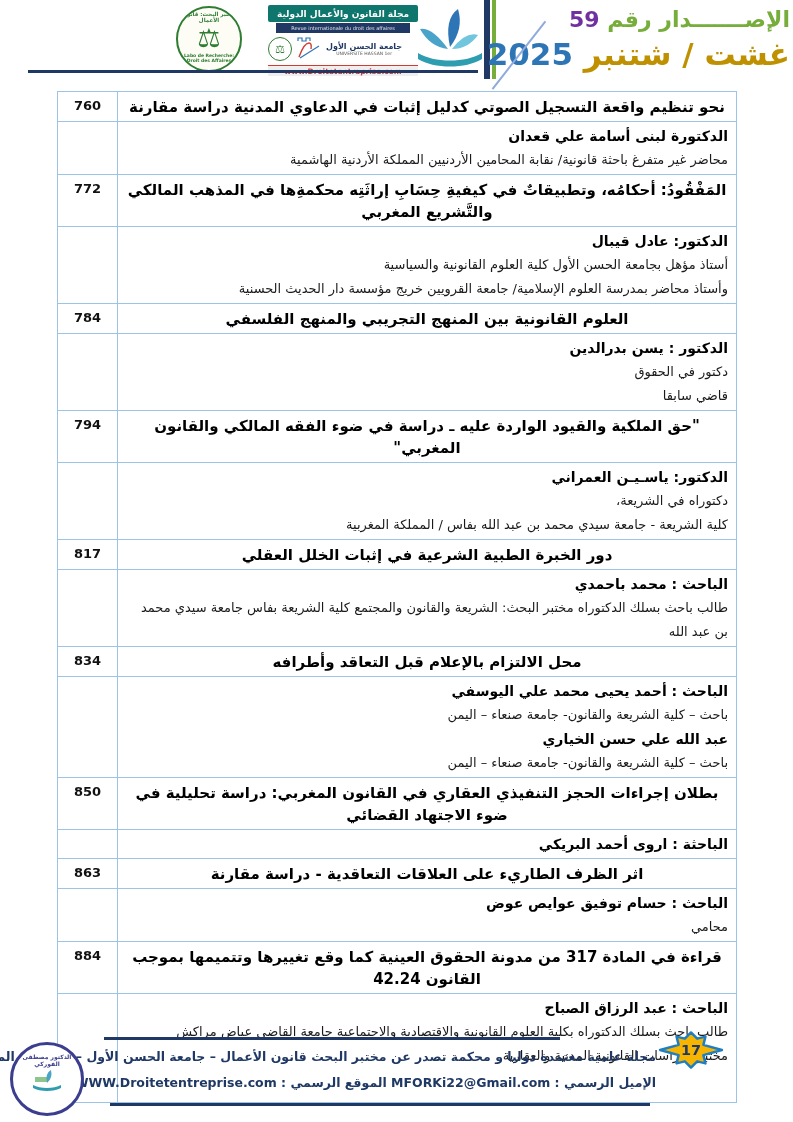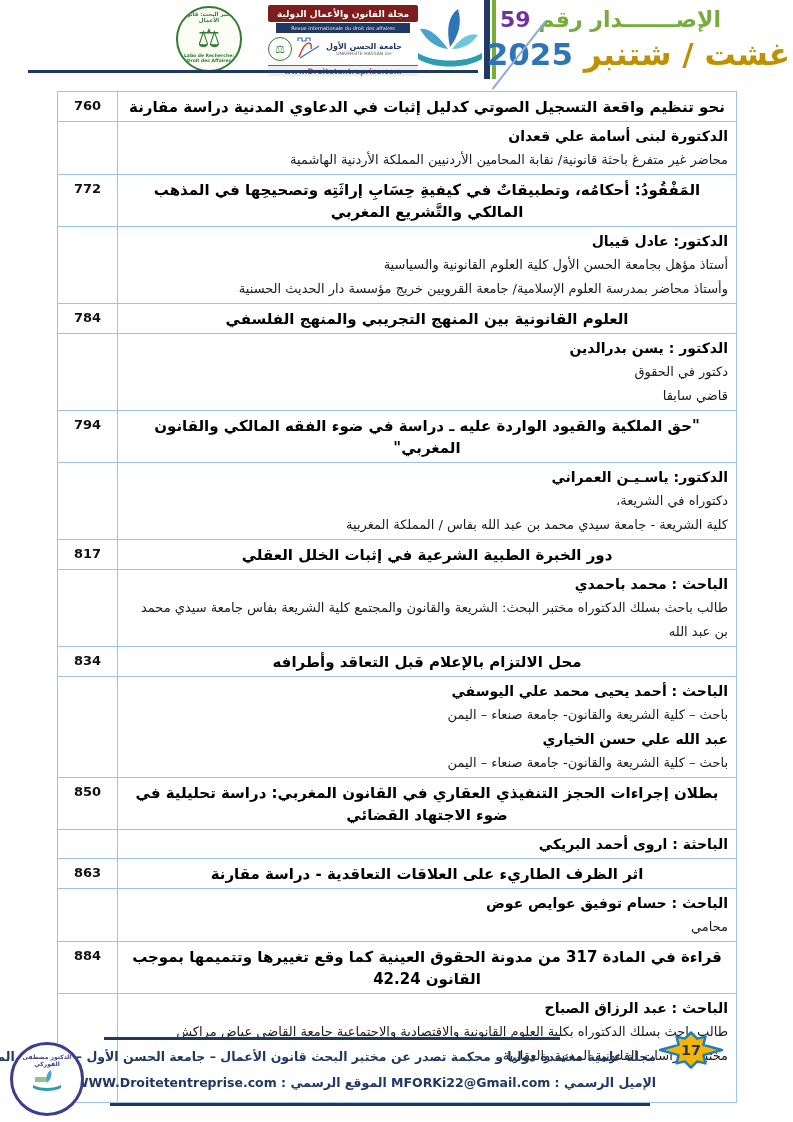--- a/index.html
+++ b/index.html
@@ -18,21 +18,21 @@
   .lab-logo {
     position:absolute; left:176px; top:6px; width:66px; height:66px; border-radius:50%;
     border:2px solid #2f7d32; background:#fdfdf6; overflow:hidden; text-align:center;
   }
   .lab-logo .arc-ar { font-size:5.5px; color:#2f7d32; font-weight:bold; margin-top:3px; line-height:6px; }
   .lab-logo .scales { font-size:26px; color:#2f7d32; line-height:30px; }
   .lab-logo .arc-fr { font-size:4.5px; color:#2f7d32; font-weight:bold; line-height:5px; }
 
   .journal-logo { position:absolute; left:268px; top:5px; width:214px; height:72px; }
   .jl-banner {
-    position:absolute; top:0; left:0; width:150px; height:17px; background:#7f1d1d;
+    position:absolute; top:0; left:0; width:150px; height:17px; background:#0f766e;
     color:#fff; font-size:9px; font-weight:bold; display:flex; align-items:center; justify-content:center;
     border-radius:2px;
   }
   .jl-subbanner {
     position:absolute; top:18px; left:8px; width:134px; height:10px; background:#1f3864;
     color:#e8e8e8; font-size:5px; display:flex; align-items:center; justify-content:center;
   }
   .jl-mid { position:absolute; top:30px; left:0; width:150px; height:28px; display:flex; align-items:center; }
   .jl-scales-mini {
     width:24px; height:24px; border-radius:50%; border:1.5px solid #2f7d32; background:#fff;
@@ -45,21 +45,21 @@
   .jl-site {
     position:absolute; top:60px; left:0; width:150px; height:11px; background:#efefef;
     color:#d23b2f; font-size:7.5px; font-weight:bold; display:flex; align-items:center; justify-content:center;
     border-top:1px solid #d23b2f;
   }
   .jl-book { position:absolute; top:2px; left:146px; }
 
   .vbar-navy { position:absolute; left:484px; top:0; width:6px; height:79px; background:#1f3864; }
   .vbar-green { position:absolute; left:492px; top:0; width:4px; height:79px; background:#76ad3b; }
 
-  .issue-block { position:absolute; left:500px; top:4px; width:290px; height:82px; direction:rtl; text-align:left; }
+  .issue-block { position:absolute; left:500px; top:4px; width:290px; height:82px; direction:rtl; text-align:right; }
   .issue-line1 { font-size:22px; font-weight:bold; color:#76ad3b; margin-top:3px; white-space:nowrap; }
   .issue-line1 .issue-num { color:#7030a0; }
   .issue-line2 { font-size:31px; font-weight:bold; color:#bf9000; margin-top:4px; white-space:nowrap; }
   .issue-line2 .issue-year { color:#2e75b6; }
   .issue-diag {
     position:absolute; left:18px; top:8px; width:1.5px; height:86px; background:#8faadc;
     transform:rotate(38deg); transform-origin:center;
   }
   .header-rule { position:absolute; left:28px; top:70px; width:450px; height:3px; background:#1f3864; }
 
@@ -163,21 +163,21 @@
       </div>
       <div class="t-row info-row">
         <div class="page-cell"></div>
         <div class="info-cell">
           <div class="info-line bold">الدكتورة لبنى أسامة علي قعدان</div>
           <div class="info-line">محاضر غير متفرغ  باحثة قانونية/ نقابة المحامين الأردنيين المملكة الأردنية الهاشمية</div>
         </div>
       </div>
       <div class="t-row title-row">
         <div class="page-cell">772</div>
-        <div class="title-cell">المَفْقُودُ: أحكامُه، وتطبيقاتٌ في كيفيةِ حِسَابِ إراثَتِه وتصحيحِها في المذهب المالكي والتَّشريع المغربي</div>
+        <div class="title-cell">المَفْقُودُ: أحكامُه، وتطبيقاتٌ في كيفيةِ حِسَابِ إراثَتِه محكمةِها في المذهب المالكي والتَّشريع المغربي</div>
       </div>
       <div class="t-row info-row">
         <div class="page-cell"></div>
         <div class="info-cell">
           <div class="info-line bold">الدكتور: عادل قيبال</div>
           <div class="info-line">أستاذ مؤهل بجامعة الحسن الأول كلية العلوم القانونية والسياسية</div>
           <div class="info-line">وأستاذ محاضر بمدرسة العلوم الإسلامية/ جامعة القرويين خريج مؤسسة دار الحديث الحسنية</div>
         </div>
       </div>
       <div class="t-row title-row">

